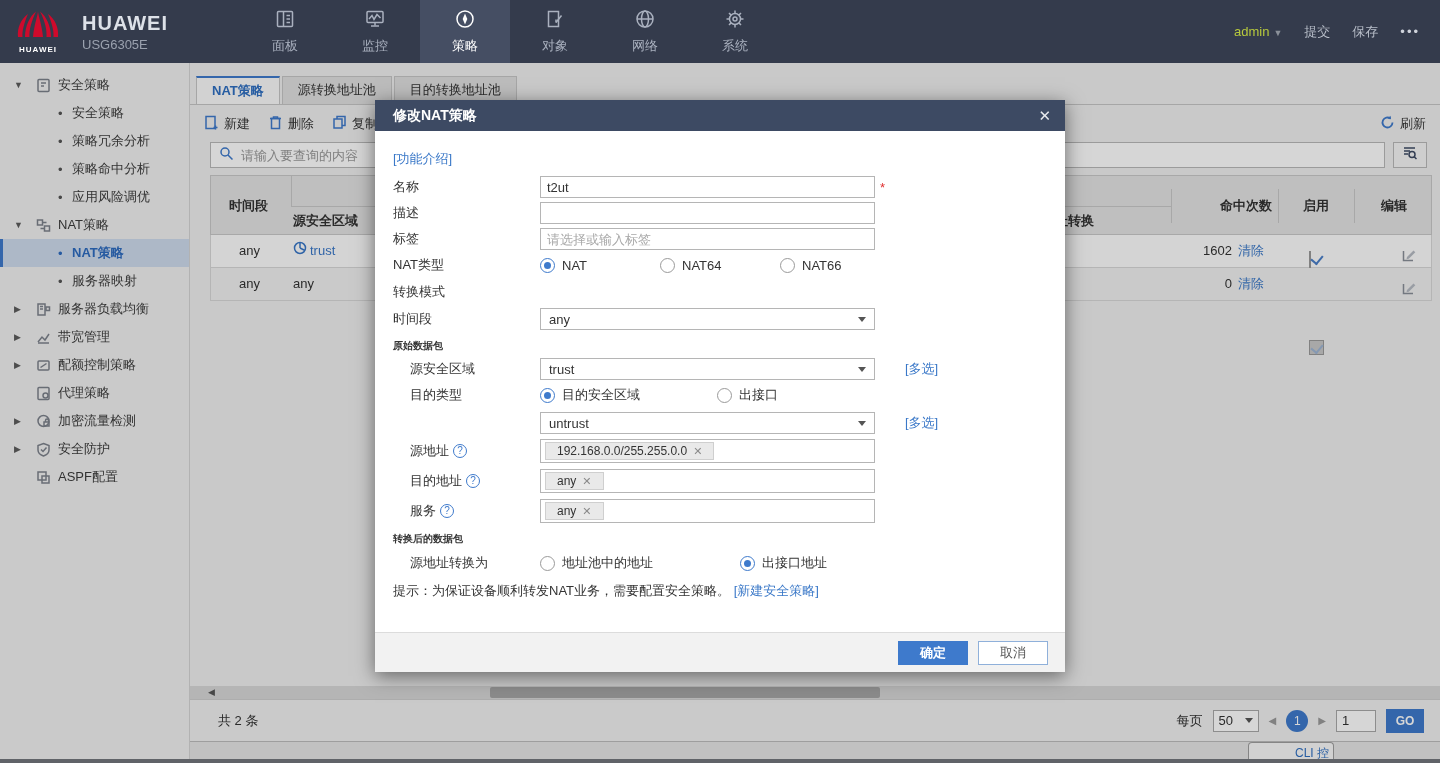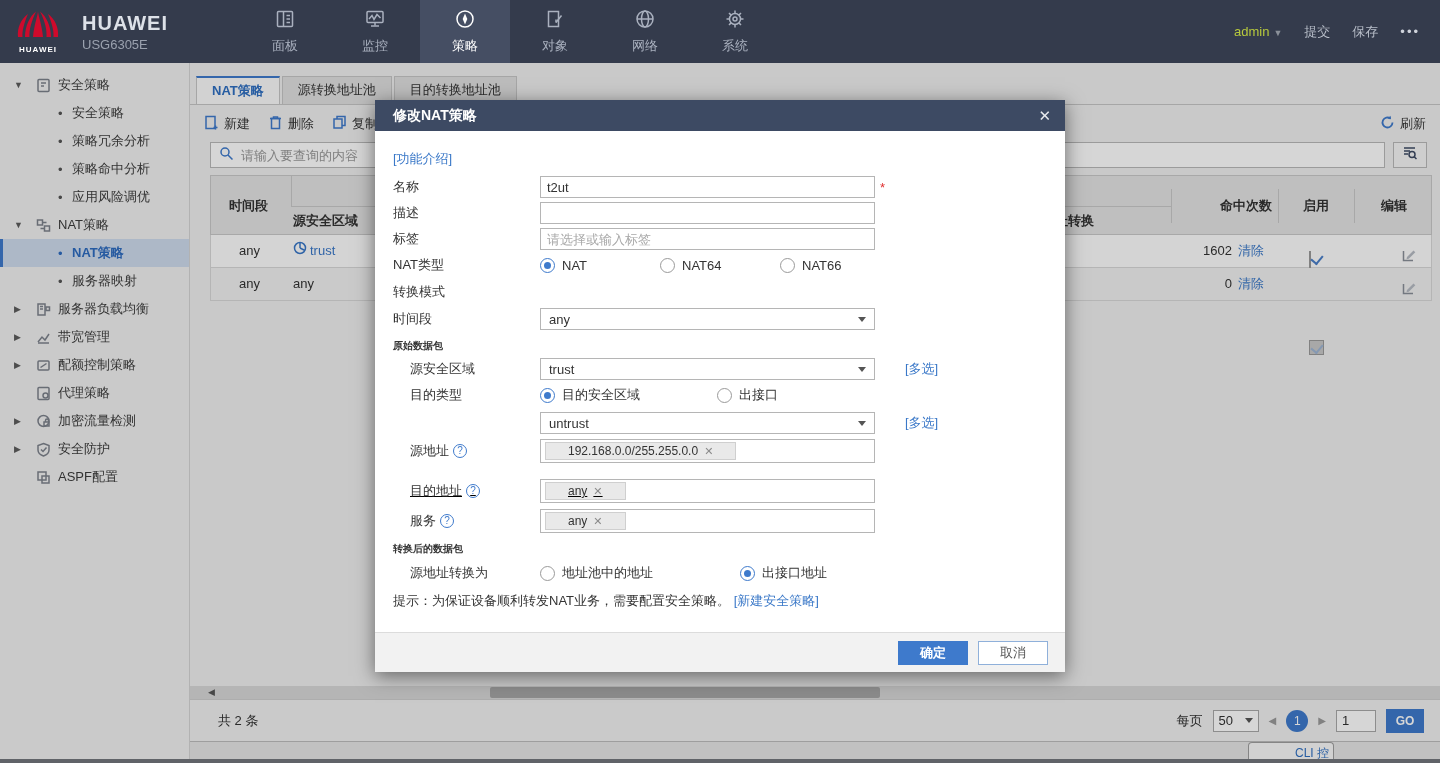--- a/index.html
+++ b/index.html
@@ -118,21 +118,21 @@
   .tin::placeholder { color:#a8a8a8; }
   .req { color:#e03030; margin-left:5px; font-size:13px; }
   .sel { width:335px; height:22px; border:1px solid #b5b5b5; background:#fff; display:flex; align-items:center; padding:0 8px; font-size:13px; color:#333; justify-content:space-between; cursor:pointer; }
   .multi { color:#3a78c8; font-size:13px; margin-left:30px; cursor:pointer; white-space:nowrap; }
   .radio { width:15px; height:15px; border-radius:50%; border:1px solid #9a9a9a; background:#fff; flex:none; position:relative; }
   .radio.on { border-color:#3e7acc; }
   .radio.on::after { content:""; position:absolute; left:3px; top:3px; width:7px; height:7px; border-radius:50%; background:#3e7acc; }
   .ropt { display:flex; align-items:center; gap:7px; font-size:13px; color:#333; cursor:pointer; }
   .sect { margin:9px 0 0 18px; font-size:10px; font-weight:bold; color:#333; }
   .tokbox { width:335px; min-height:24px; border:1px solid #b5b5b5; display:flex; align-items:center; padding:2px 4px; }
-  .token { background:#e9e9e9; border:1px solid #cfcfcf; font-size:12px; color:#333; padding:1px 22px; display:flex; align-items:center; gap:6px;text-align:right; }
+  .token { background:#e9e9e9; border:1px solid #cfcfcf; font-size:12px; color:#333; padding:1px 11px; display:flex; align-items:center; gap:6px;text-align:right; }
   .tok-x { color:#8a8a8a; font-size:11px; cursor:pointer; }
   .qmark { width:14px; height:14px; border-radius:50%; border:1px solid #3e7acc; color:#3e7acc; font-size:10px; line-height:12px; text-align:center; flex:none; cursor:pointer; }
   .hint { margin:10px 0 0 18px; font-size:13px; color:#333; }
   .hint .hlink { color:#3a78c8; cursor:pointer; }
   .dlg-foot { position:absolute; left:0; bottom:0; width:100%; height:40px; background:#f2f2f2; border-top:1px solid #dcdcdc; display:flex; align-items:center; justify-content:flex-end; gap:10px; padding-right:17px; }
   .btn { width:70px; height:24px; font-size:13px; cursor:pointer; font-family:inherit; }
   .btn-ok { background:#3e7acc; color:#fff; border:1px solid #3e7acc; font-weight:bold; }
   .btn-cancel { background:#fff; color:#555; border:1px solid #8fb0da; }
 
   svg.ic { fill:none; stroke-width:1.5; }
@@ -566,21 +566,21 @@
             <span>源地址</span>
             <span class="qmark">?</span>
           </span>
         <span class="tokbox">
           <span class="token">
               <span>192.168.0.0/255.255.0.0</span>
               <span class="tok-x">✕</span>
             </span>
         </span>
       </div>
-      <div class="frow" style="margin-top:16px;text-decoration:underline;">
+      <div class="frow" style="margin-top:6px;">
         <span class="flabel ind">
             <span>目的地址</span>
             <span class="qmark">?</span>
           </span>
         <span class="tokbox">
           <span class="token">
               <span>any</span>
               <span class="tok-x">✕</span>
             </span>
         </span>

